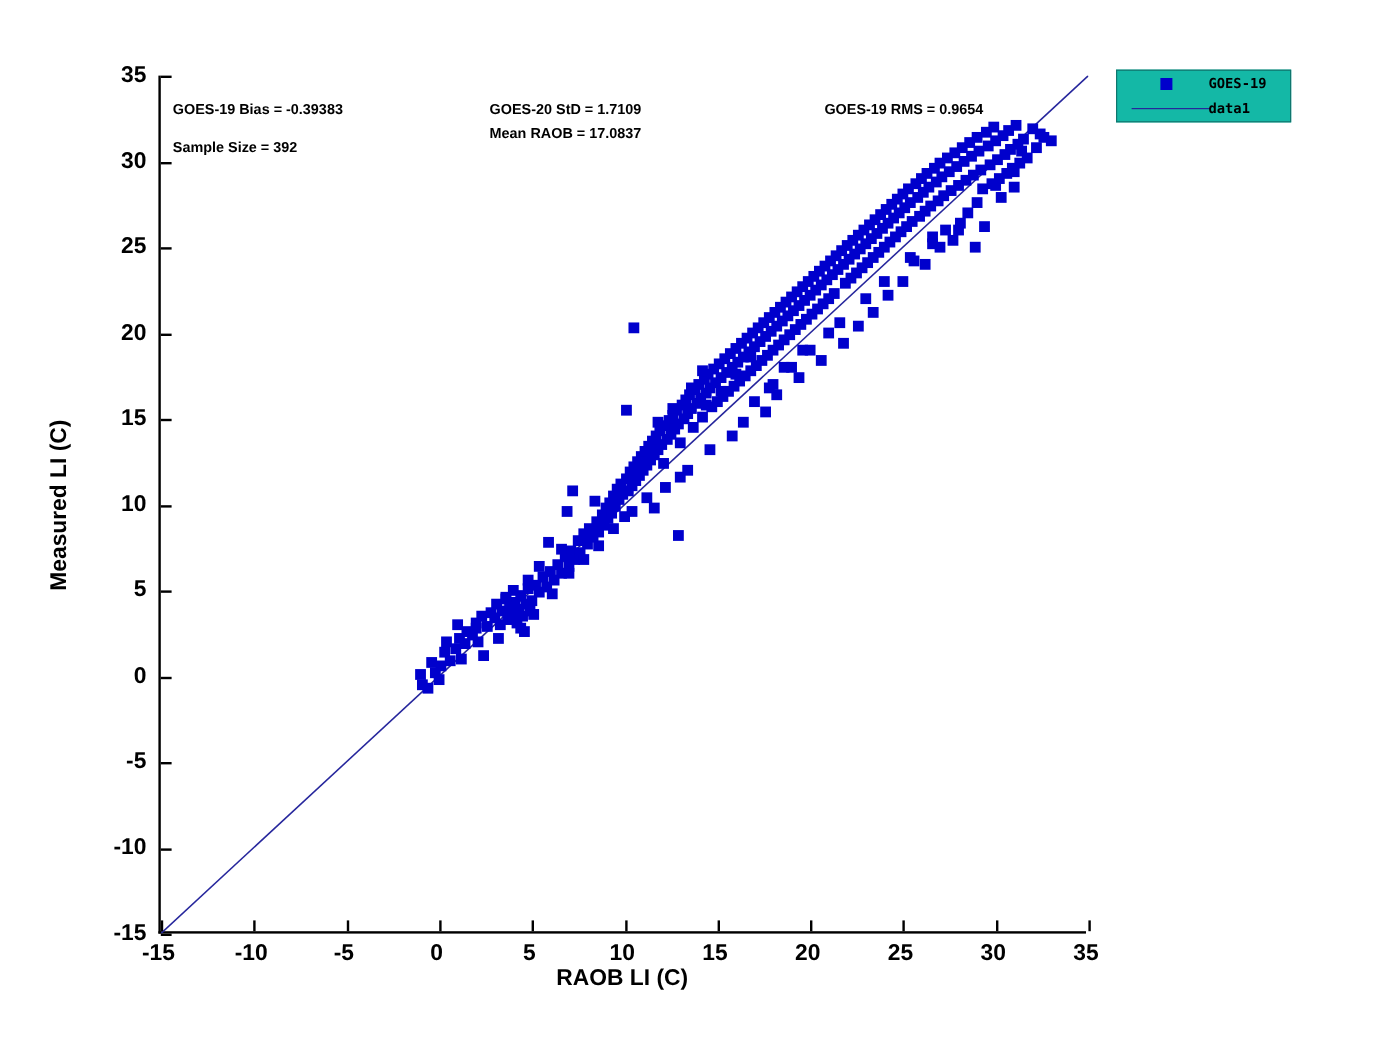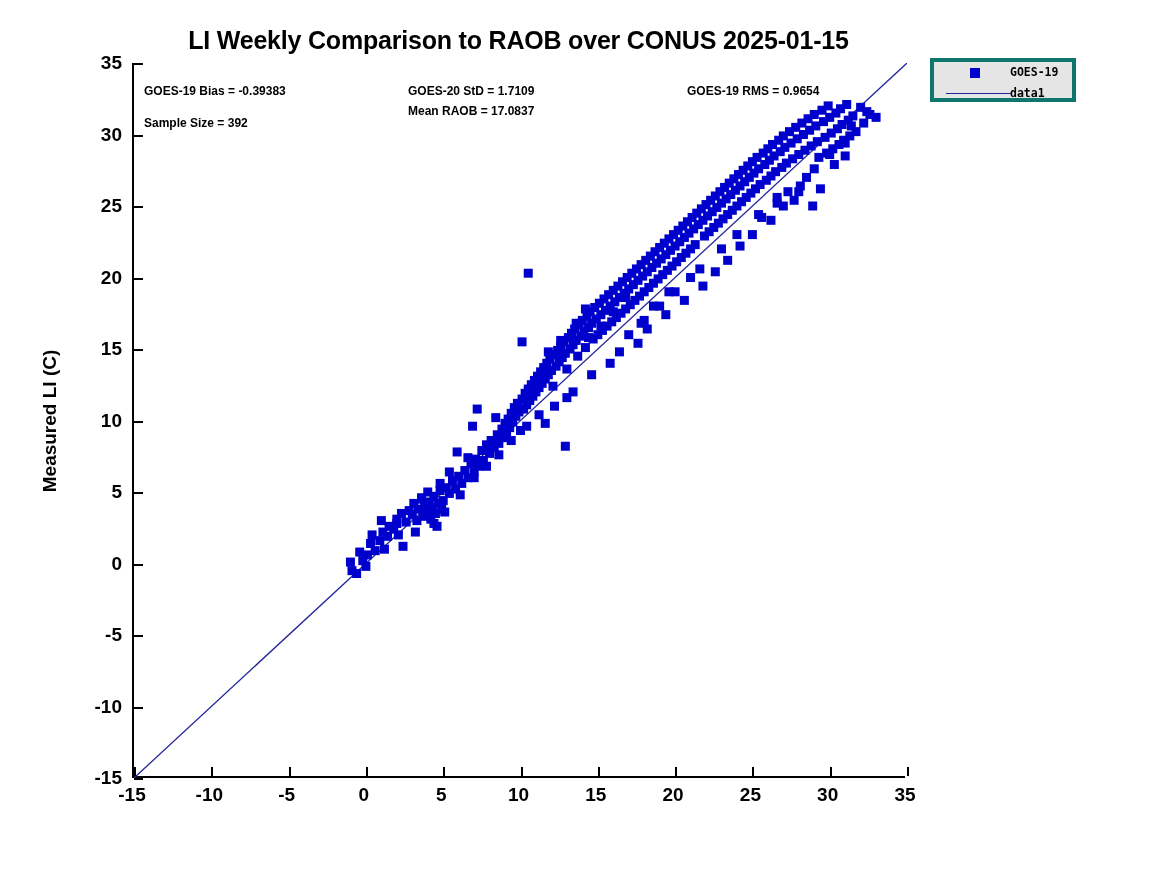--- a/index.html
+++ b/index.html
@@ -124,22 +124,22 @@
     white-space: nowrap;
   }
 
   
   #legend {
     position: absolute;
     left: 930px;
     top: 58px;
     width: 146px;
     height: 44px;
-    border: 4px solid #0f766e;
-    background: #e5e5e5;
+    border: 1px solid #0f766e;
+    background: #14b8a6;
     box-sizing: border-box;
   }
   .legend-row {
     position: absolute;
     left: 0;
     width: 146px;
     height: 22px;
   }
   .legend-sample {
     position: absolute;
@@ -175,21 +175,20 @@
     font-family: "DejaVu Sans Mono", monospace;
     text-align: left;
     white-space: nowrap;
   }
 </style>
 </head>
 <body>
 
 <div id="figure">
 
-  <div id="chart-title">LI Weekly Comparison to RAOB over CONUS 2025-01-15</div>
 
   <div id="plot-area">
     <svg id="plot-canvas" viewBox="0 0 773 715" preserveAspectRatio="none">
       <g id="series-line-group">
           <line x1="0" y1="715" x2="773" y2="0" stroke="#26269c" stroke-width="1.3"></line>
         </g>
       <g id="series-points-group">
           <rect x="211.94000000000003" y="494.57" width="9" height="9" fill="#0000cc"></rect>
           <rect x="213.486" y="503.15" width="9" height="9" fill="#0000cc"></rect>
           <rect x="218.12400000000002" y="506.01" width="9" height="9" fill="#0000cc"></rect>
@@ -601,20 +600,21 @@
       <div class="xtick-label" style="left: 323.9px; top: 784px;">0</div>
       <div class="xtick-label" style="left: 401.2px; top: 784px;">5</div>
       <div class="xtick-label" style="left: 478.5px; top: 784px;">10</div>
       <div class="xtick-label" style="left: 555.8px; top: 784px;">15</div>
       <div class="xtick-label" style="left: 633.1px; top: 784px;">20</div>
       <div class="xtick-label" style="left: 710.4px; top: 784px;">25</div>
       <div class="xtick-label" style="left: 787.7px; top: 784px;">30</div>
       <div class="xtick-label" style="left: 865px; top: 784px;">35</div>
     </div>
 
+  <div id="x-axis-title">RAOB LI (C)</div>
 
   <div id="y-axis-title">Measured LI (C)</div>
 
   <div id="annotations-layer">
       <div class="annotation" style="left: 144px; top: 84px;">GOES-19 Bias = -0.39383</div>
       <div class="annotation" style="left: 408px; top: 84px;">GOES-20 StD = 1.7109</div>
       <div class="annotation" style="left: 687px; top: 84px;">GOES-19 RMS = 0.9654</div>
       <div class="annotation" style="left: 144px; top: 116px;">Sample Size = 392</div>
       <div class="annotation" style="left: 408px; top: 104px;">Mean RAOB = 17.0837</div>
     </div>

